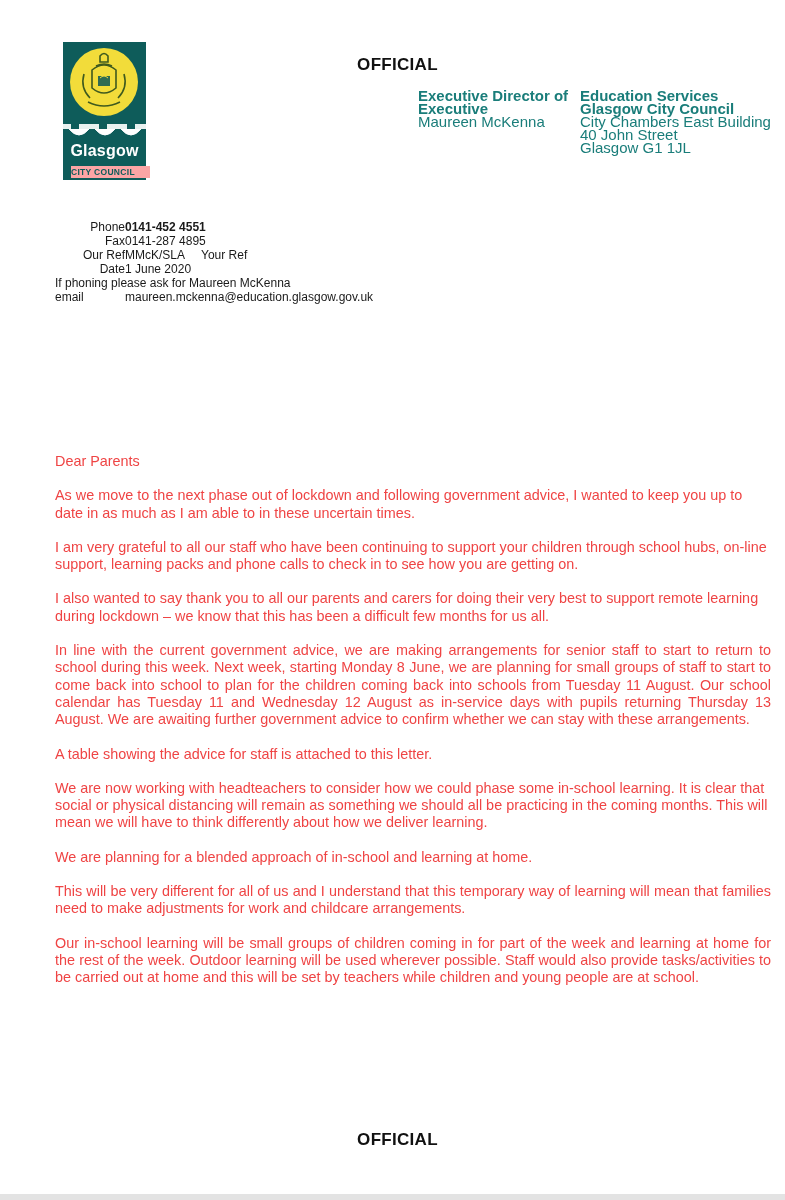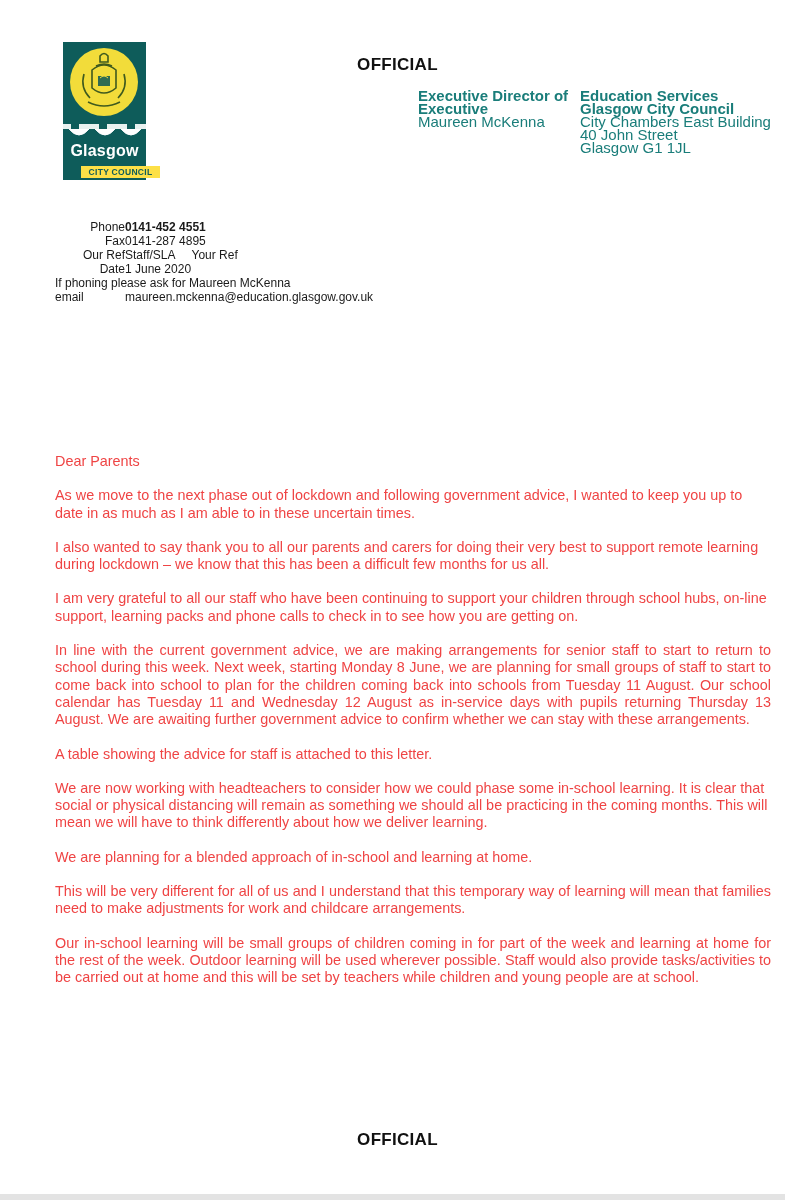--- a/index.html
+++ b/index.html
@@ -24,22 +24,22 @@
     }
     .logo-crest svg { position: absolute; left: 0; top: 0; }
     .logo-wave {
       position: absolute; left: 0; top: 82px; width: 83px; height: 16px;
     }
     .logo-name {
       position: absolute; left: 0; top: 100px; width: 83px; text-align: center;
       color: #ffffff; font-weight: bold; font-size: 16px; letter-spacing: 0.2px;
     }
     .logo-sub {
-      position: absolute; left: 18px; top: 124px; width: 79px; height: 12px;
-      background: #fde047; color: #0e5c5a; text-align: center;
+      position: absolute; left: 8px; top: 124px; width: 79px; height: 12px;
+      background: #fca5a5; color: #0e5c5a; 
       font-size: 8.5px; font-weight: bold; line-height: 12px; letter-spacing: 0.3px;
     }
     
     .official {
       position: absolute; left: 0; width: 795px; text-align: center;
       font-weight: bold; font-size: 17px; color: #111; letter-spacing: 0.3px;
     }
     .official.top { top: 55px; }
     .official.bottom { top: 1130px; }
     
@@ -116,42 +116,42 @@
   <div class="row">
     <span class="lbl">Phone</span>
     <span class="val-bold">0141-452 4551</span>
   </div>
   <div class="row">
     <span class="lbl">Fax</span>
     <span>0141-287 4895</span>
   </div>
   <div class="row">
     <span class="lbl">Our Ref</span>
-    <span>Staff/SLA</span>
+    <span>MMcK/SLA</span>
     <span class="gap"></span>
     <span>Your Ref</span>
   </div>
   <div class="row">
     <span class="lbl">Date</span>
     <span>1 June 2020</span>
   </div>
   <div class="row">
     <span>If phoning please ask for Maureen McKenna</span>
   </div>
   <div class="row">
     <span class="email-lbl">email</span>
     <span class="email-val">maureen.mckenna@education.glasgow.gov.uk</span>
   </div>
 </div>
 
 <div class="letter">
   <p>Dear Parents</p>
   <p>As we move to the next phase out of lockdown and following government advice, I wanted to keep you up to date in as much as I am able to in these uncertain times.</p>
+  <p>I am very grateful to all our staff who have been continuing to support your children through school hubs, on-line support, learning packs and phone calls to check in to see how you are getting on.</p>
   <p>I also wanted to say thank you to all our parents and carers for doing their very best to support remote learning during lockdown – we know that this has been a difficult few months for us all.</p>
-  <p>I am very grateful to all our staff who have been continuing to support your children through school hubs, on-line support, learning packs and phone calls to check in to see how you are getting on.</p>
   <p class="justify">In line with the current government advice, we are making arrangements for senior staff to start to return to school during this week.  Next week, starting Monday 8 June, we are planning for small groups of staff to start to come back into school to plan for the children coming back into schools from Tuesday 11 August.  Our school calendar has Tuesday 11 and Wednesday 12 August as in-service days with pupils returning Thursday 13 August.  We are awaiting further government advice to confirm whether we can stay with these arrangements.</p>
   <p>A table showing the advice for staff is attached to this letter.</p>
   <p>We are now working with headteachers to consider how we could phase some in-school learning.  It is clear that social or physical distancing will remain as something we should all be practicing in the coming months.  This will mean we will have to think differently about how we deliver learning.</p>
   <p>We are planning for a blended approach of in-school and learning at home.</p>
   <p class="justify">This will be very different for all of us and I understand that this temporary way of learning will mean that families need to make adjustments for work and childcare arrangements.</p>
   <p class="justify">Our in-school learning will be small groups of children coming in for part of the week and learning at home for the rest of the week.  Outdoor learning will be used wherever possible.  Staff would also provide tasks/activities to be carried out at home and this will be set by teachers while children and young people are at school.</p>
 </div>
 
 <div class="official bottom">OFFICIAL</div>
 

